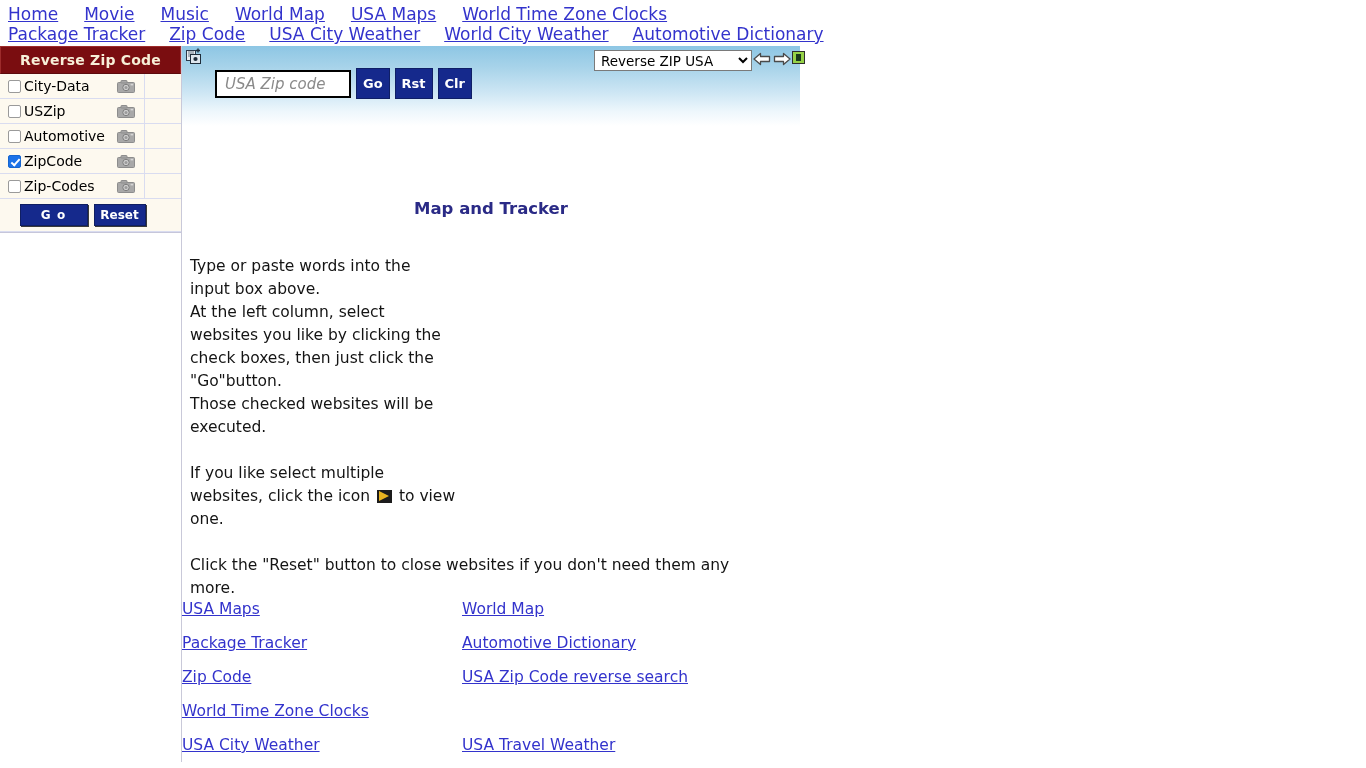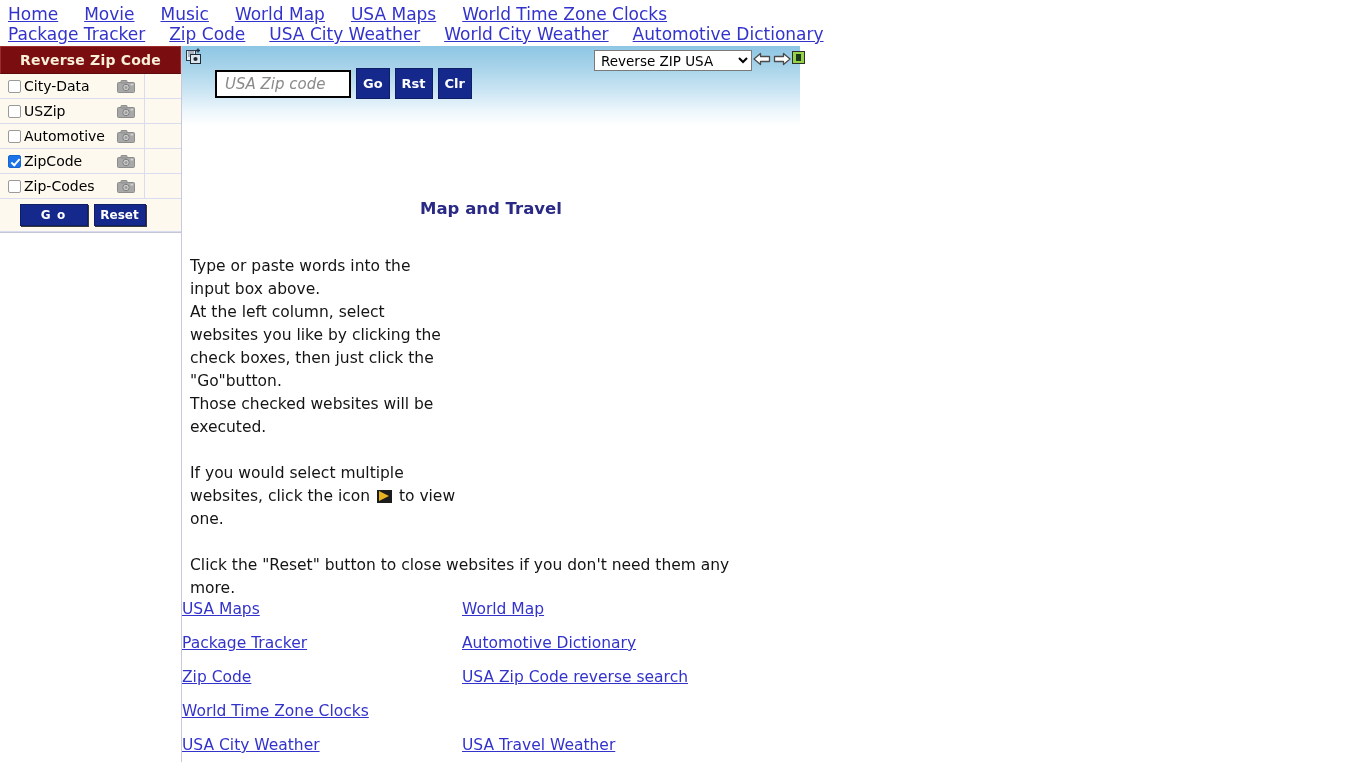--- a/index.html
+++ b/index.html
@@ -425,32 +425,32 @@
         <span class="nav-arrow">
           <svg width="20" height="16" viewBox="0 0 20 16">
             <path d="M11.5 2.5L18 8l-6.5 5.5v-3H2.5v-5h9z" fill="#ffffff" stroke="#4a4a4a" stroke-width="1.3" stroke-linejoin="round"></path>
           </svg>
         </span>
         <span id="green-icon"></span>
       </div>
     </div>
 
     <div id="article">
-      <div id="page-title">Map and Travel</div>
+      <div id="page-title">Map and Tracker</div>
 
       <div class="para" id="para1">Type or paste words into the
 input box above.
 At the left column, select
 websites you like by clicking the
 check boxes, then just click the
 "Go"button.
 Those checked websites will be
 executed.</div>
 
-      <div class="para" id="para2"><span>If you would select multiple
+      <div class="para" id="para2"><span>If you like select multiple
 websites, click the icon </span><span class="inline-icon"></span><span> to view
 one.</span></div>
 
       <div class="para" id="para3">Click the "Reset" button to close websites if you don't need them any
 more.</div>
 
       <table id="links">
         <tbody id="links-body">
             <tr>
               <td class="c1"><a href="#">USA Maps</a></td>

